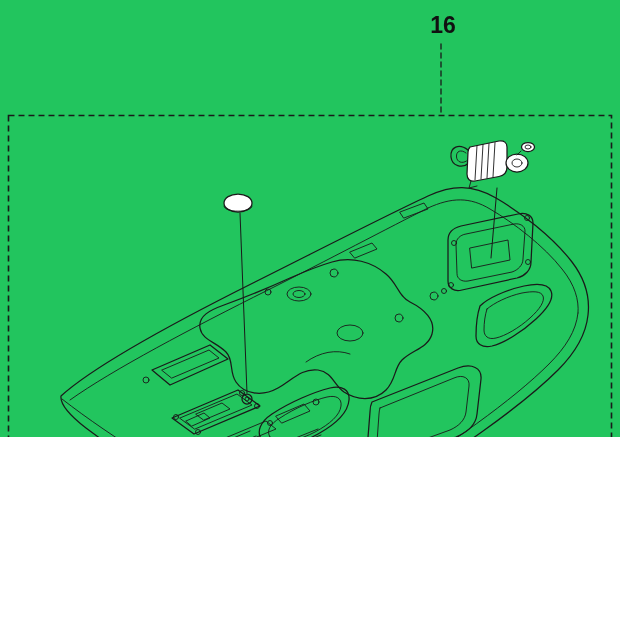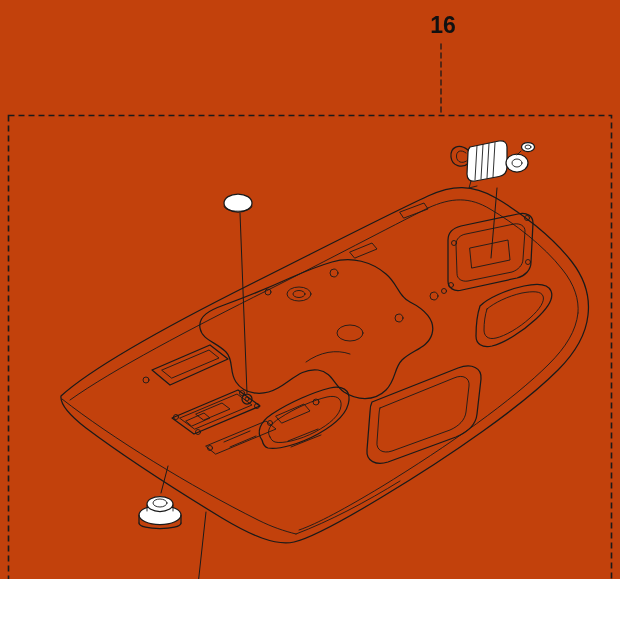--- a/index.html
+++ b/index.html
@@ -1,20 +1,20 @@
 <!DOCTYPE html>
 <html><head>
 <meta charset="utf-8">
 <style>
   html, body { margin: 0; padding: 0; background: #ffffff; }
   .stage {
     position: relative;
     width: 620px;
-    height: 579px;
-    background: #c2410c;
+    height: 437px;
+    background: #22c55e;
     font-family: "Liberation Sans", sans-serif;
     overflow: hidden;
   }
   svg { display: block; }
   .frame {
     fill: none;
     stroke: #1a1a1a;
     stroke-width: 1.6;
     stroke-dasharray: 6 4;
   }

